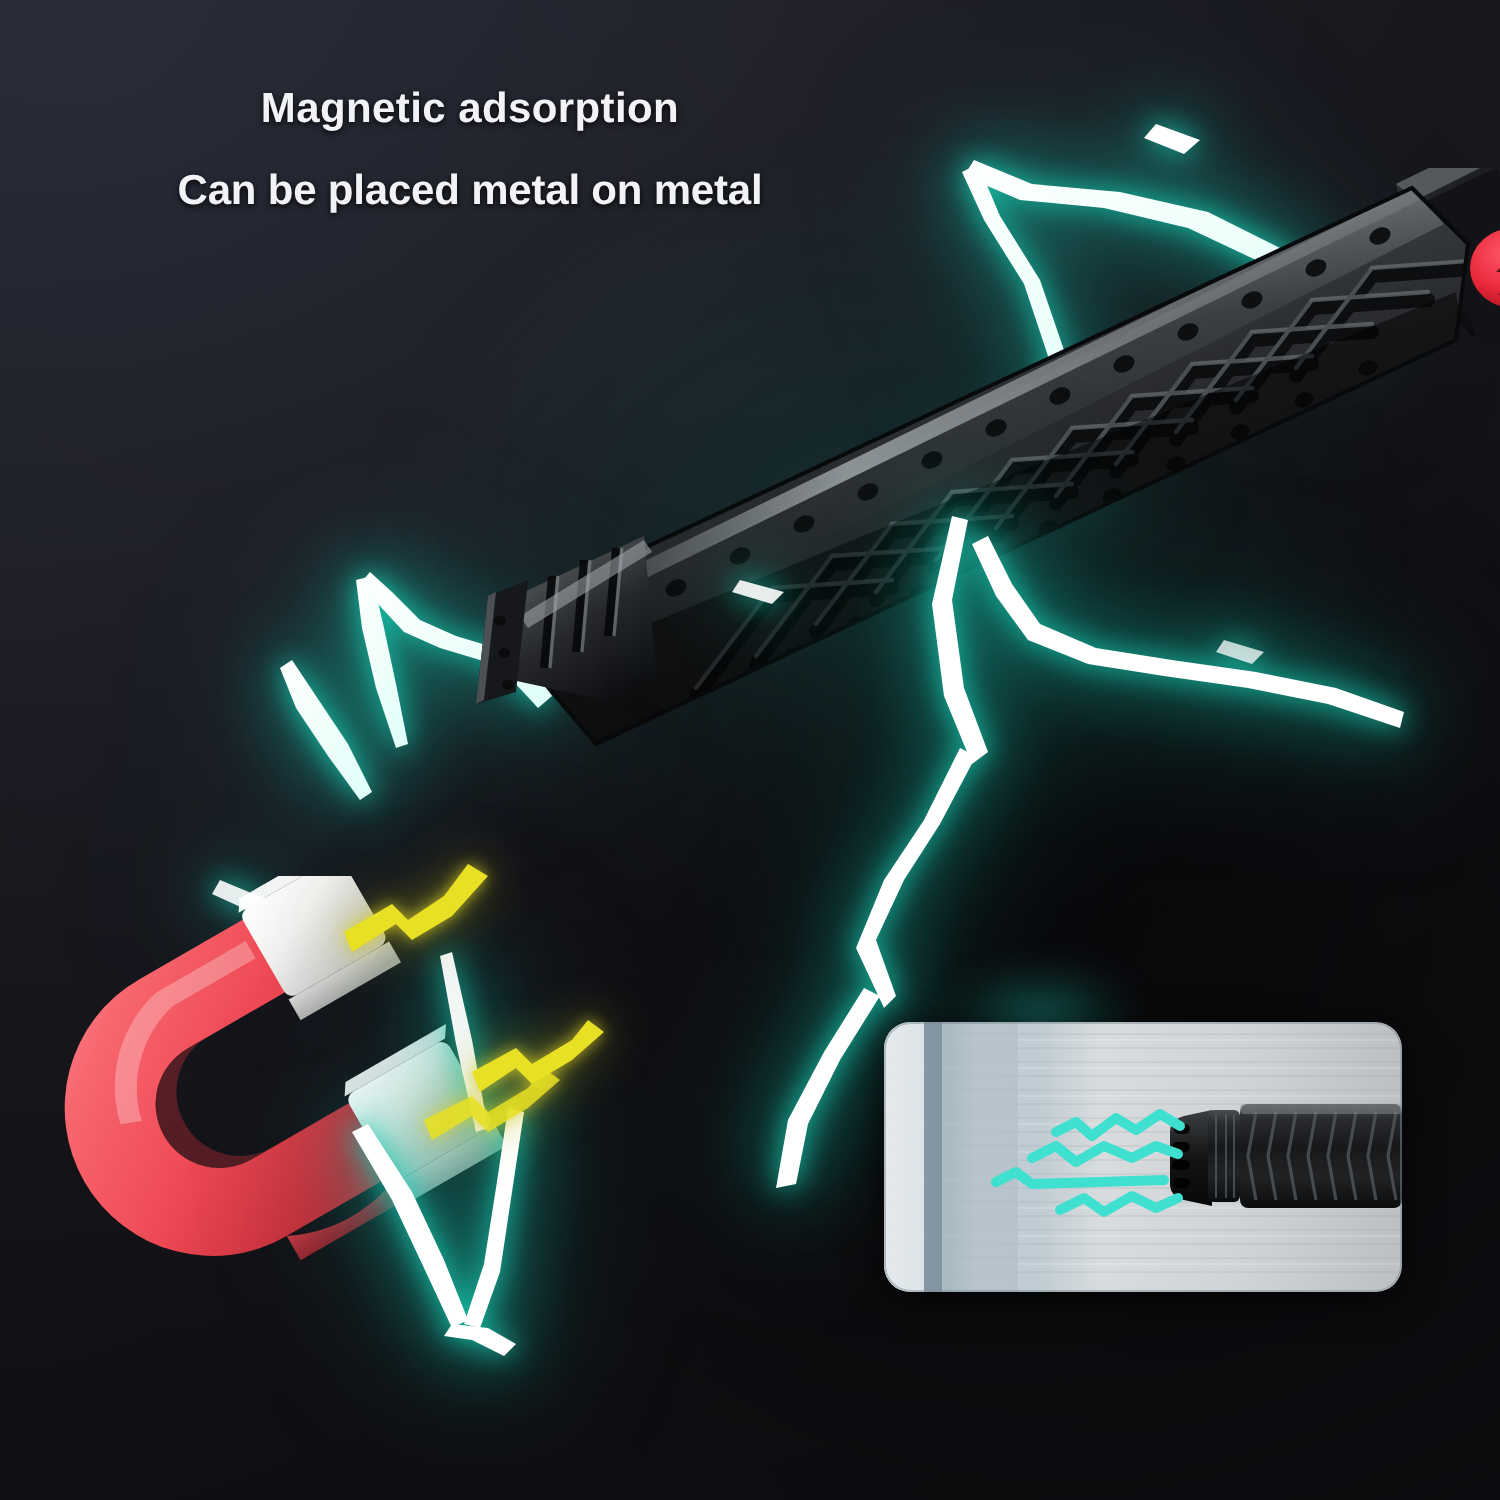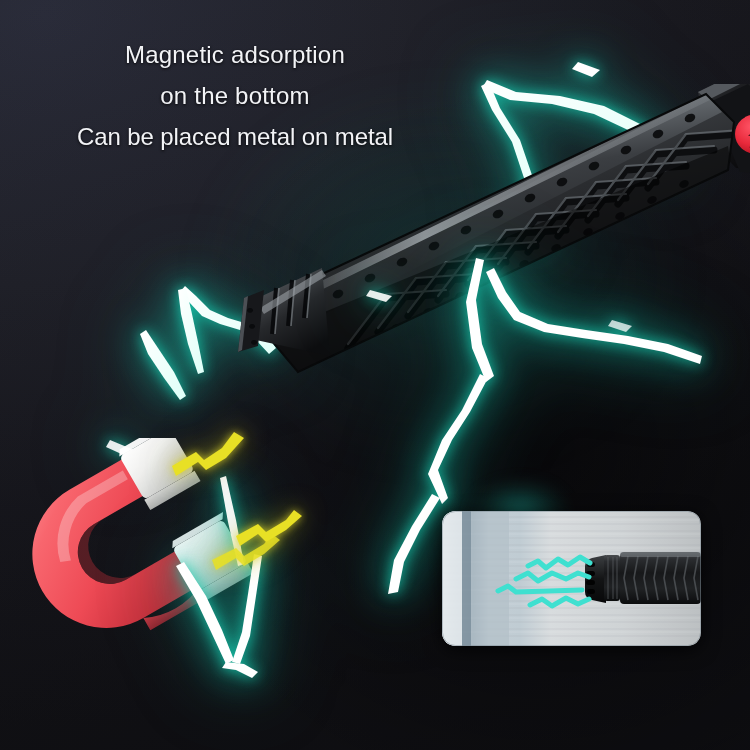--- a/index.html
+++ b/index.html
@@ -41,24 +41,25 @@
     pointer-events: none;
   }
 
   
   .headline {
     position: absolute;
     left: 0; top: 34px;
     width: 470px;
     text-align: center;
     color: #f2f3f6;
-    font-size: 24px;
+    font-size: 21px;
     line-height: 41px;
     letter-spacing: 0.2px;
     text-shadow: 0 1px 3px rgba(0,0,0,0.85);
+    font-weight: bold;
     -webkit-font-smoothing: antialiased;
   }
   .headline .l1 { display:block; }
   .headline .l2 { display:block; }
   .headline .l3 { display:block; letter-spacing: -0.1px; }
 
   
   .bolts-back, .bolts-front {
     position: absolute;
     inset: 0;
@@ -120,21 +121,20 @@
 <body>
 
 <div id="stage">
 
   <div class="bg-base"></div>
   <div class="bg-teal-wash"></div>
   <div class="bg-vignette"></div>
 
   <div class="headline">
     <span class="l1">Magnetic adsorption</span>
-    <span class="l2">on the bottom</span>
     <span class="l3">Can be placed metal on metal</span>
   </div>
 
   <svg class="bolts-back" viewBox="0 0 750 750">
     <defs>
       <linearGradient id="boltfade" x1="0" y1="0" x2="1" y2="1">
         <stop offset="0%" stop-color="#ffffff"></stop>
         <stop offset="100%" stop-color="#dffff8"></stop>
       </linearGradient>
     </defs>

